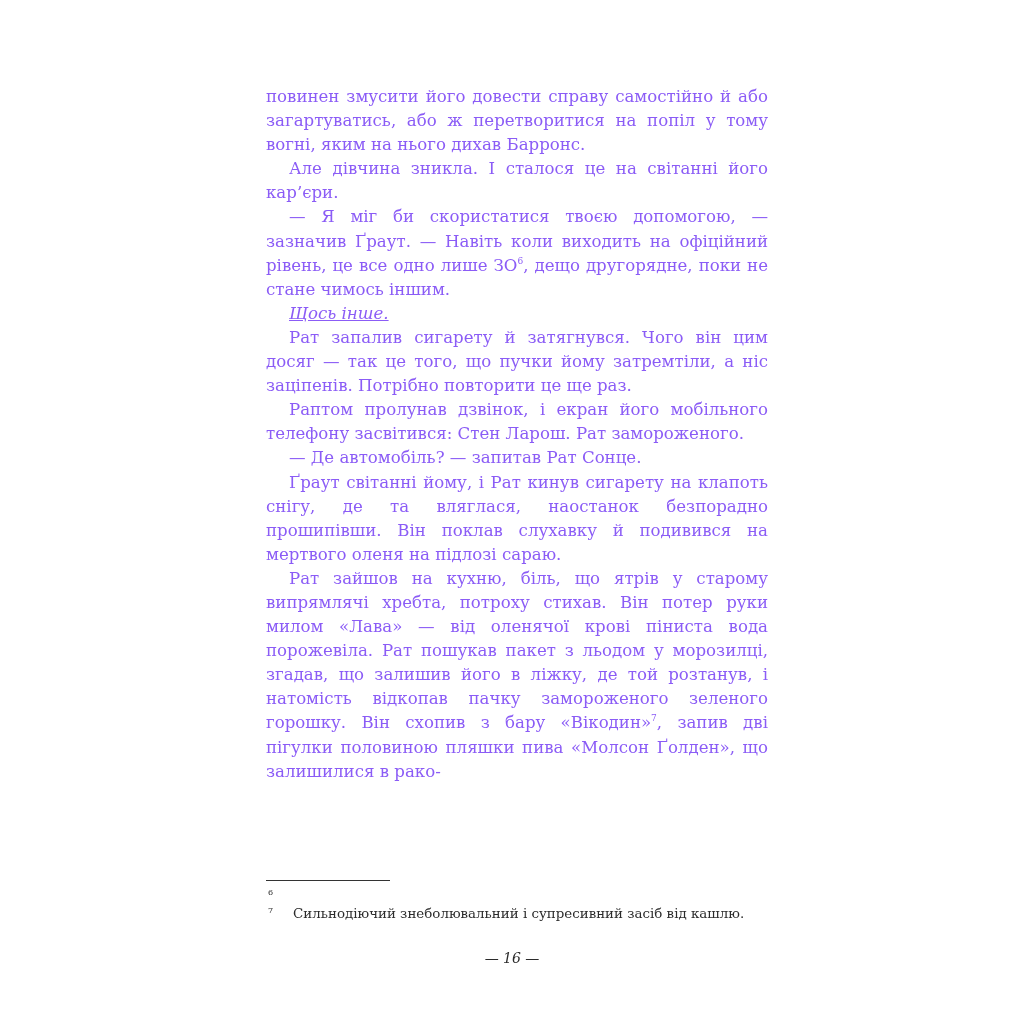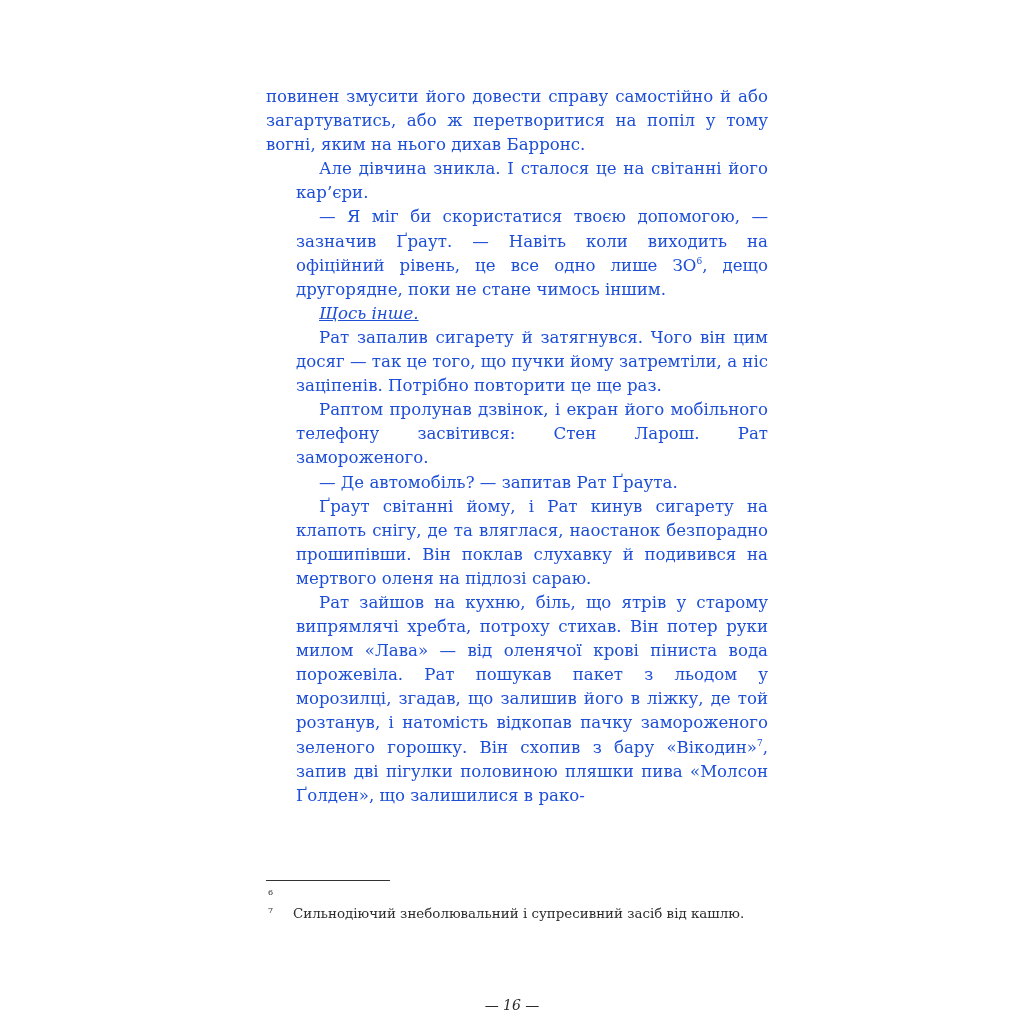--- a/index.html
+++ b/index.html
@@ -1,52 +1,52 @@
 <!DOCTYPE html>
 <html><head>
   <meta charset="utf-8">
   <style>
     html, body { margin: 0; padding: 0; background: #ffffff; }
     body { width: 1024px; height: 1024px; position: relative; overflow: hidden; }
     .page {
       position: absolute; left: 266px; top: 85px; width: 502px;
       font-family: "DejaVu Serif", serif;
-      color: #1d4ed8;
+      color: #8b5cf6;
       font-size: 16.6px;
       line-height: 24.1px;
     }
     .p { margin: 0; text-align: justify; text-align-last: left; }
-    .p.indent { text-indent: 23px; margin-left: 30px; }
+    .p.indent { text-indent: 23px; }
     .ital { font-style: italic; text-decoration: underline; }
     sup { font-size: 9px; line-height: 0; vertical-align: super; }
     .rule {
       position: absolute; left: 266px; top: 880px; width: 124px; height: 1px; background: #333;
     }
     .footnotes {
       position: absolute; left: 266px; top: 884px; width: 502px;
       font-family: "DejaVu Serif", serif; color: #2b2b2b; font-size: 13.4px; line-height: 23px;
     }
     .fn { display: flex; }
     .fn .num { width: 25px; font-size: 8px; line-height: 18px; padding-left: 2px; }
     .pagenum {
       position: absolute; left: 0; width: 1024px; top: 950px; text-align: center;
-      font-family: "DejaVu Serif", serif; font-style: italic; font-size: 14px; color: #2b2b2b; margin-top: 47px;
+      font-family: "DejaVu Serif", serif; font-style: italic; font-size: 14px; color: #2b2b2b;
     }
   </style>
 </head>
 <body>
 
 <div class="page">
   <p class="p" style="hyphens:manual;">повинен змусити його довести справу самостійно й або загартуватись, або ж перетворитися на попіл у тому вогні, яким на нього дихав Барронс.</p>
   <p class="p indent">Але дівчина зникла. І сталося це на світанні його кар’єри.</p>
   <p class="p indent"><span>— Я міг би скористатися твоєю допомогою, — зазначив Ґраут. — Навіть коли виходить на офіційний рівень, це все одно лише ЗО</span><sup>6</sup><span>, дещо другорядне, поки не стане чимось іншим.</span></p>
   <p class="p indent ital">Щось інше.</p>
   <p class="p indent">Рат запалив сигарету й затягнувся. Чого він цим досяг — так це того, що пучки йому затремтіли, а ніс заціпенів. Потрібно повторити це ще раз.</p>
   <p class="p indent">Раптом пролунав дзвінок, і екран його мобільного телефону засвітився: Стен Ларош. Рат замороженого.</p>
-  <p class="p indent">— Де автомобіль? — запитав Рат Ґраута.</p>
+  <p class="p indent">— Де автомобіль? — запитав Рат Сонце.</p>
   <p class="p indent">Ґраут світанні йому, і Рат кинув сигарету на клапоть снігу, де та вляглася, наостанок безпорадно прошипівши. Він поклав слухавку й подивився на мертвого оленя на підлозі сараю.</p>
   <p class="p indent"><span>Рат зайшов на кухню, біль, що ятрів у старому випрямлячі хребта, потроху стихав. Він потер руки милом «Лава» — від оленячої крові піниста вода порожевіла. Рат пошукав пакет з льодом у морозилці, згадав, що залишив його в ліжку, де той розтанув, і натомість відкопав пачку замороженого зеленого горошку. Він схопив з бару «Вікодин»</span><sup>7</sup><span>, запив дві пігулки половиною пляшки пива «Молсон Ґолден», що залишилися в рако-</span></p>
 </div>
 
 <div class="rule"></div>
 
 <div class="footnotes">
   <div class="fn">
     <span class="num">6</span>
   </div>

